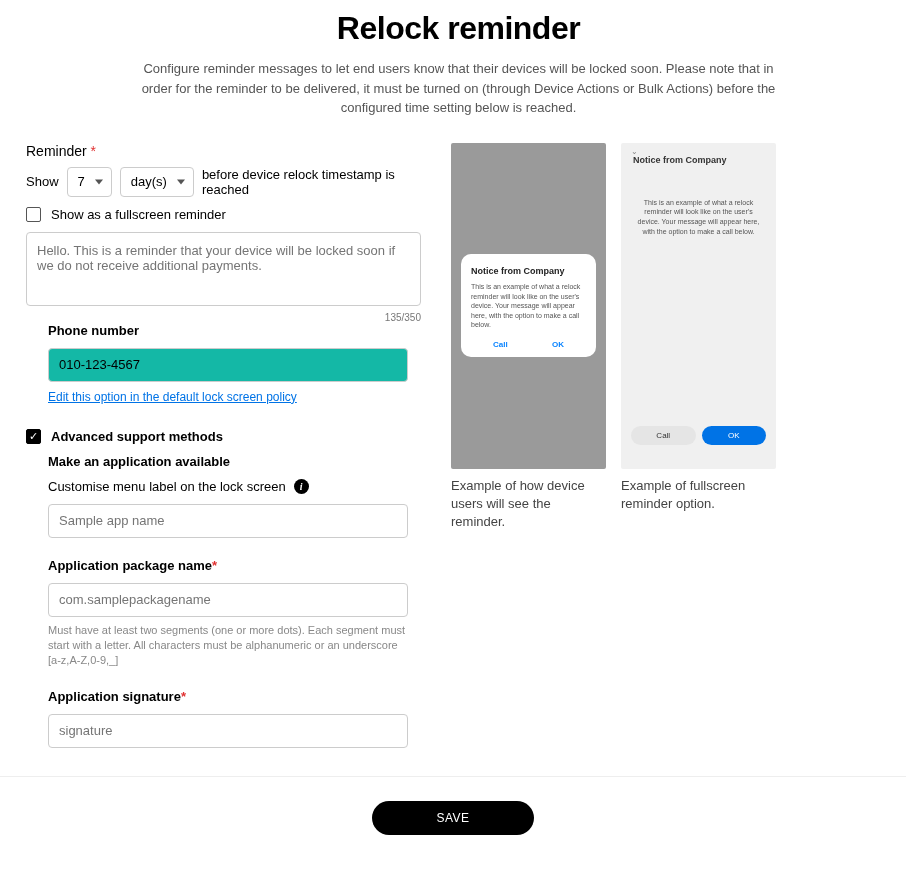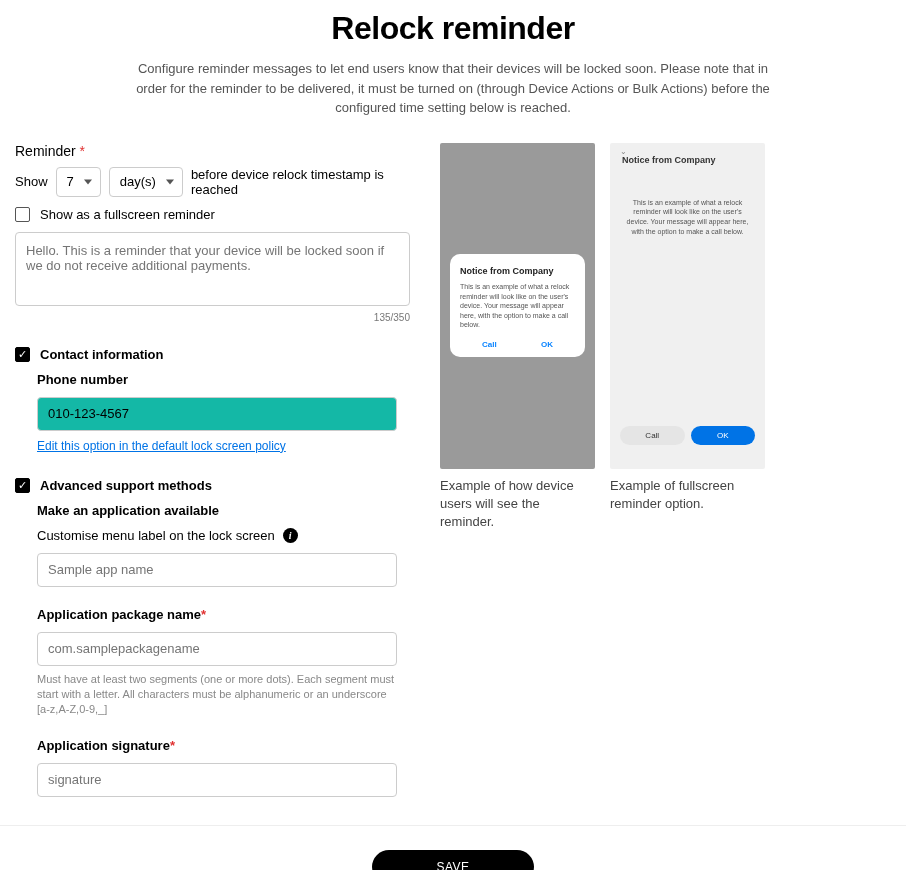--- a/index.html
+++ b/index.html
@@ -2,21 +2,21 @@
 <html><head>
 <meta charset="utf-8">
 <style>
 * { box-sizing: border-box; margin: 0; padding: 0; }
 body {
   font-family: -apple-system, BlinkMacSystemFont, "Segoe UI", Arial, sans-serif;
   color: #000;
   background: #fff;
   width: 906px;
 }
-.container { padding: 10px 15px 0 15px; }
+.container { padding: 10px 15px 0 26px; }
 .header { text-align: center; margin-bottom: 25px; }
 .page-title {
   font-size: 32px;
   font-weight: 800;
   letter-spacing: -0.5px;
   margin-bottom: 12px;
 }
 .page-description {
   font-size: 13px;
   color: #555;
@@ -226,24 +226,20 @@
       </div>
 
       <div class="checkbox-row">
         <span class="checkbox"></span>
         <span>Show as a fullscreen reminder</span>
       </div>
 
       <textarea class="textarea" placeholder="Hello. This is a reminder that your device will be locked soon if we do not receive additional payments." style=""></textarea>
       <div class="char-count">135/350</div>
 
-      <div class="checkbox-row section">
-        <span class="checkbox checked"></span>
-        <span style="font-weight:600">Contact information</span>
-      </div>
       <div class="sub-section">
         <label class="sub-label">Phone number</label>
         <input class="input" value="010-123-4567" style="">
         <a href="#" class="link">Edit this option in the default lock screen policy</a>
       </div>
 
       <div class="checkbox-row section">
         <span class="checkbox checked"></span>
         <span style="font-weight:600">Advanced support methods</span>
       </div>

